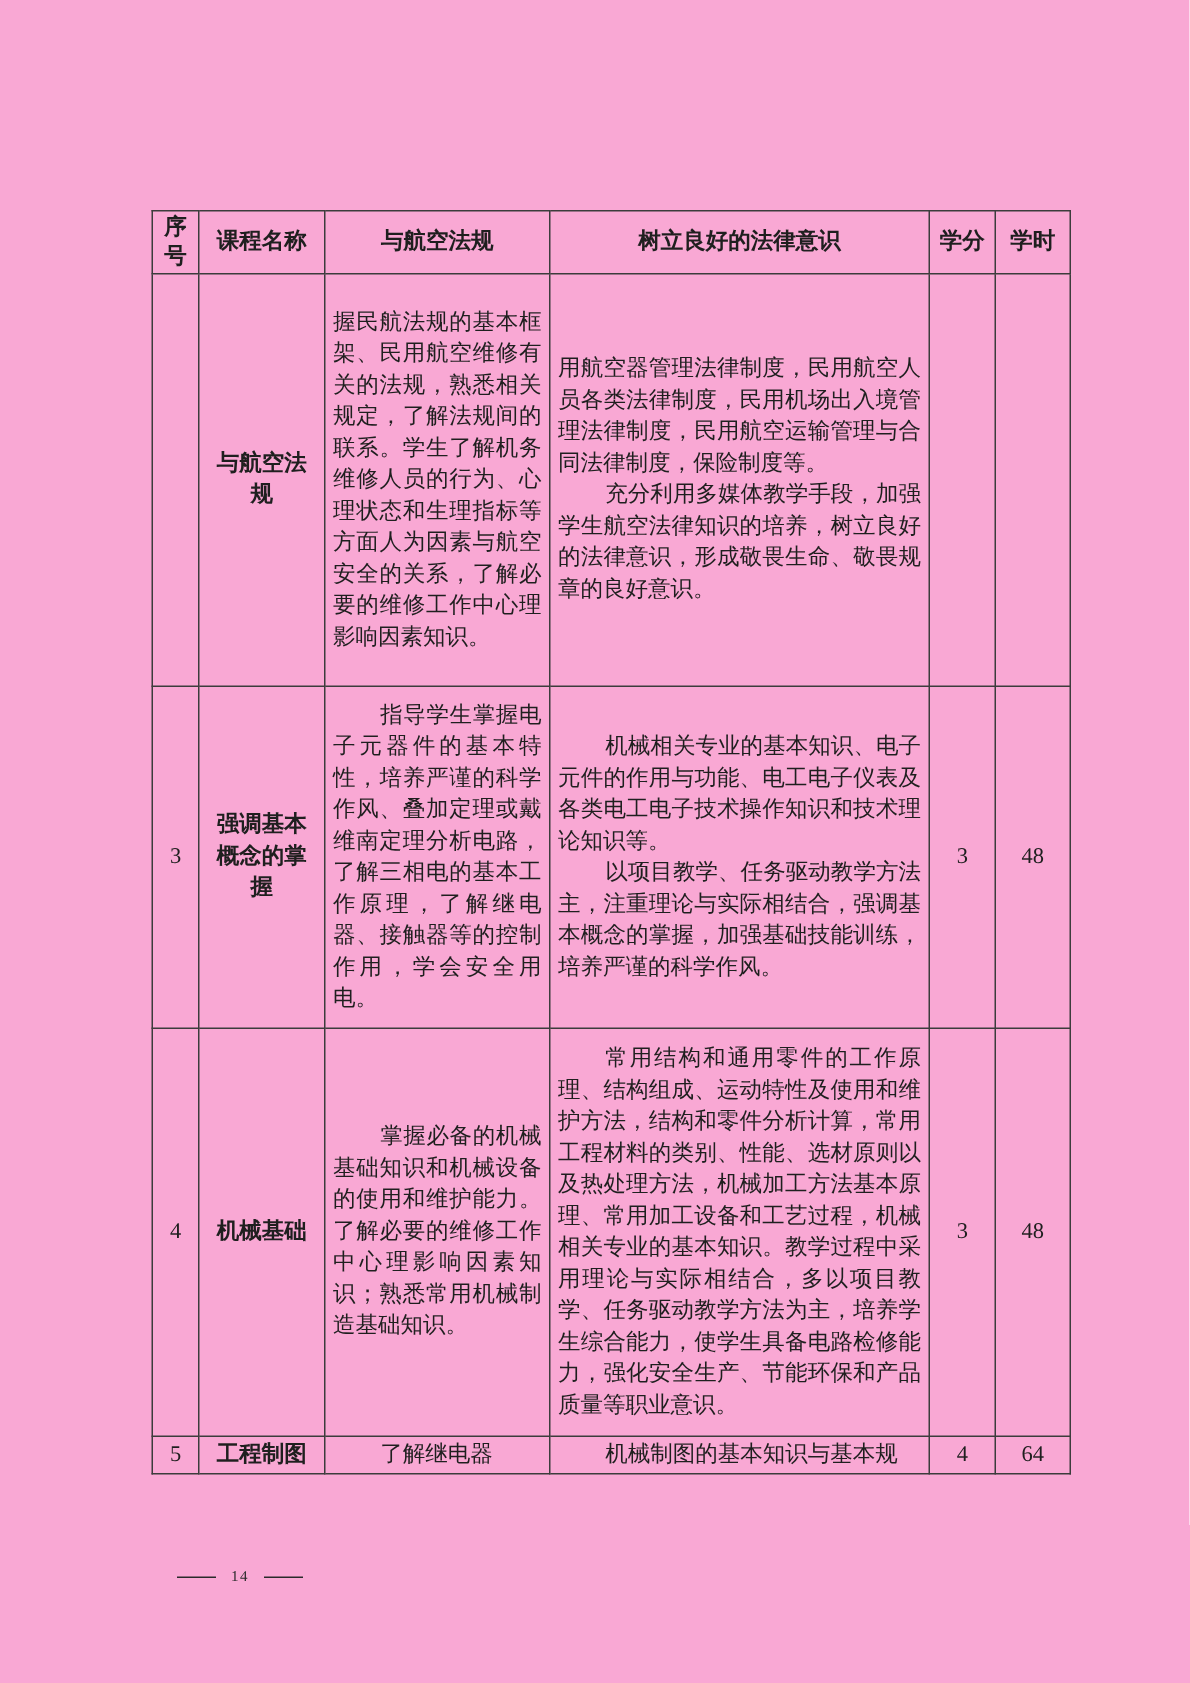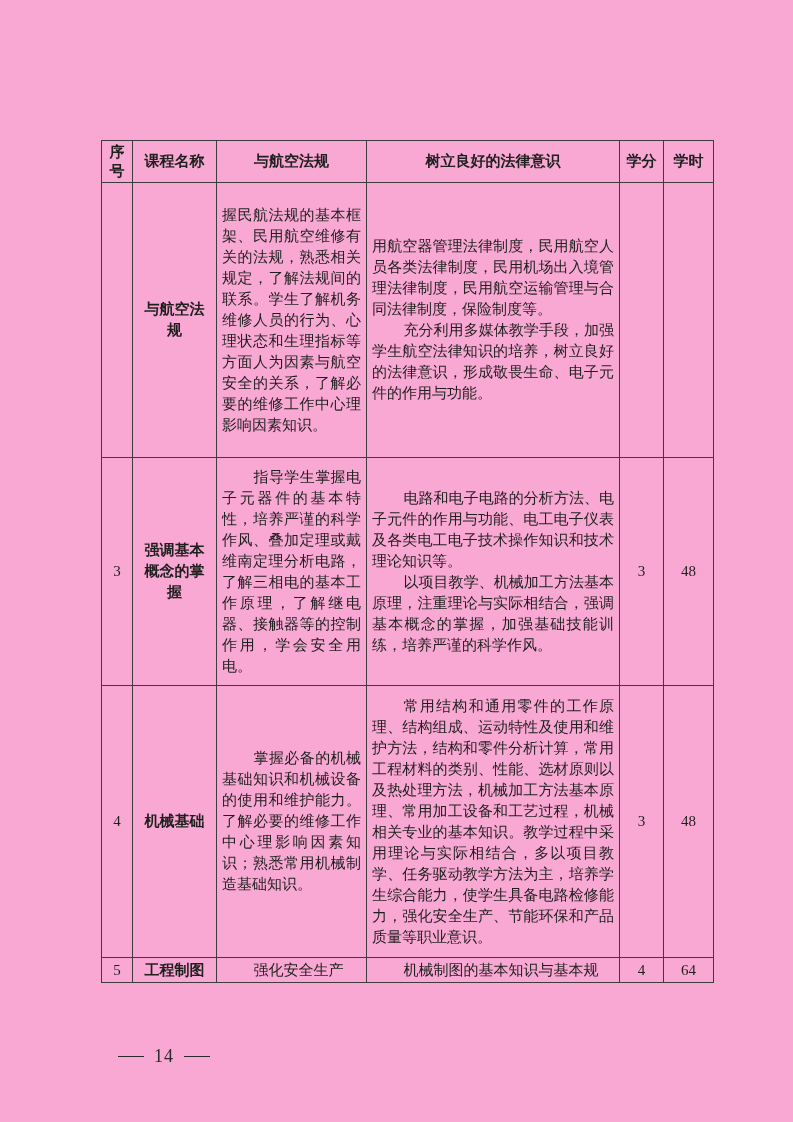--- a/index.html
+++ b/index.html
@@ -66,21 +66,21 @@
   .row-a  td { height:275px; }
   .row-3  td { height:228px; }
   .row-4  td { height:272px; }
   .row-5  td { height:25px; line-height:19px; padding-top:0; padding-bottom:0; }
   .row-5 td.cell-obj, .row-5 td.cell-cont { white-space:nowrap; }
 
   .footer {
     position:absolute;
     left:118px;
     top:1046px;
-    font-size:18px;
+    font-size:10px;
     color:#2a2a2a;
     letter-spacing:1px;
     display:flex;
     align-items:center;
     gap:10px;
   }
   .footer .dash {
     display:inline-block;
     width:26px;
     height:1.5px;
@@ -113,35 +113,35 @@
     </tr>
 
     <tr class="row-a">
       <td class="cell-no v-top"></td>
       <td class="cell-name v-top">与航空法规</td>
       <td class="cell-obj v-top">
         <p class="para">握民航法规的基本框架、民用航空维修有关的法规，熟悉相关规定，了解法规间的联系。学生了解机务维修人员的行为、心理状态和生理指标等方面人为因素与航空安全的关系，了解必要的维修工作中心理影响因素知识。</p>
       </td>
       <td class="cell-cont v-top">
         <p class="para">用航空器管理法律制度，民用航空人员各类法律制度，民用机场出入境管理法律制度，民用航空运输管理与合同法律制度，保险制度等。</p>
-        <p class="para indent">充分利用多媒体教学手段，加强学生航空法律知识的培养，树立良好的法律意识，形成敬畏生命、电子元件的作用与功能。</p>
+        <p class="para indent">充分利用多媒体教学手段，加强学生航空法律知识的培养，树立良好的法律意识，形成敬畏生命、敬畏规章的良好意识。</p>
       </td>
       <td class="cell-num"></td>
       <td class="cell-num"></td>
     </tr>
 
     <tr class="row-3">
       <td class="cell-no">3</td>
       <td class="cell-name">强调基本概念的掌握</td>
       <td class="cell-obj">
         <p class="para indent">指导学生掌握电子元器件的基本特性，培养严谨的科学作风、叠加定理或戴维南定理分析电路，了解三相电的基本工作原理，了解继电器、接触器等的控制作用，学会安全用电。</p>
       </td>
       <td class="cell-cont">
-        <p class="para indent">电路和电子电路的分析方法、电子元件的作用与功能、电工电子仪表及各类电工电子技术操作知识和技术理论知识等。</p>
-        <p class="para indent">以项目教学、机械加工方法基本原理，注重理论与实际相结合，强调基本概念的掌握，加强基础技能训练，培养严谨的科学作风。</p>
+        <p class="para indent">机械相关专业的基本知识、电子元件的作用与功能、电工电子仪表及各类电工电子技术操作知识和技术理论知识等。</p>
+        <p class="para indent">以项目教学、任务驱动教学方法主，注重理论与实际相结合，强调基本概念的掌握，加强基础技能训练，培养严谨的科学作风。</p>
       </td>
       <td class="cell-num">3</td>
       <td class="cell-num">48</td>
     </tr>
 
     <tr class="row-4">
       <td class="cell-no">4</td>
       <td class="cell-name">机械基础</td>
       <td class="cell-obj">
         <p class="para indent">掌握必备的机械基础知识和机械设备的使用和维护能力。了解必要的维修工作中心理影响因素知识；熟悉常用机械制造基础知识。</p>
@@ -150,21 +150,21 @@
         <p class="para indent">常用结构和通用零件的工作原理、结构组成、运动特性及使用和维护方法，结构和零件分析计算，常用工程材料的类别、性能、选材原则以及热处理方法，机械加工方法基本原理、常用加工设备和工艺过程，机械相关专业的基本知识。教学过程中采用理论与实际相结合，多以项目教学、任务驱动教学方法为主，培养学生综合能力，使学生具备电路检修能力，强化安全生产、节能环保和产品质量等职业意识。</p>
       </td>
       <td class="cell-num">3</td>
       <td class="cell-num">48</td>
     </tr>
 
     <tr class="row-5">
       <td class="cell-no">5</td>
       <td class="cell-name">工程制图</td>
       <td class="cell-obj">
-        <p class="para indent">强化安全生产</p>
+        <p class="para indent">了解继电器</p>
       </td>
       <td class="cell-cont">
         <p class="para indent">机械制图的基本知识与基本规</p>
       </td>
       <td class="cell-num">4</td>
       <td class="cell-num">64</td>
     </tr>
   </tbody>
     </table>
 

